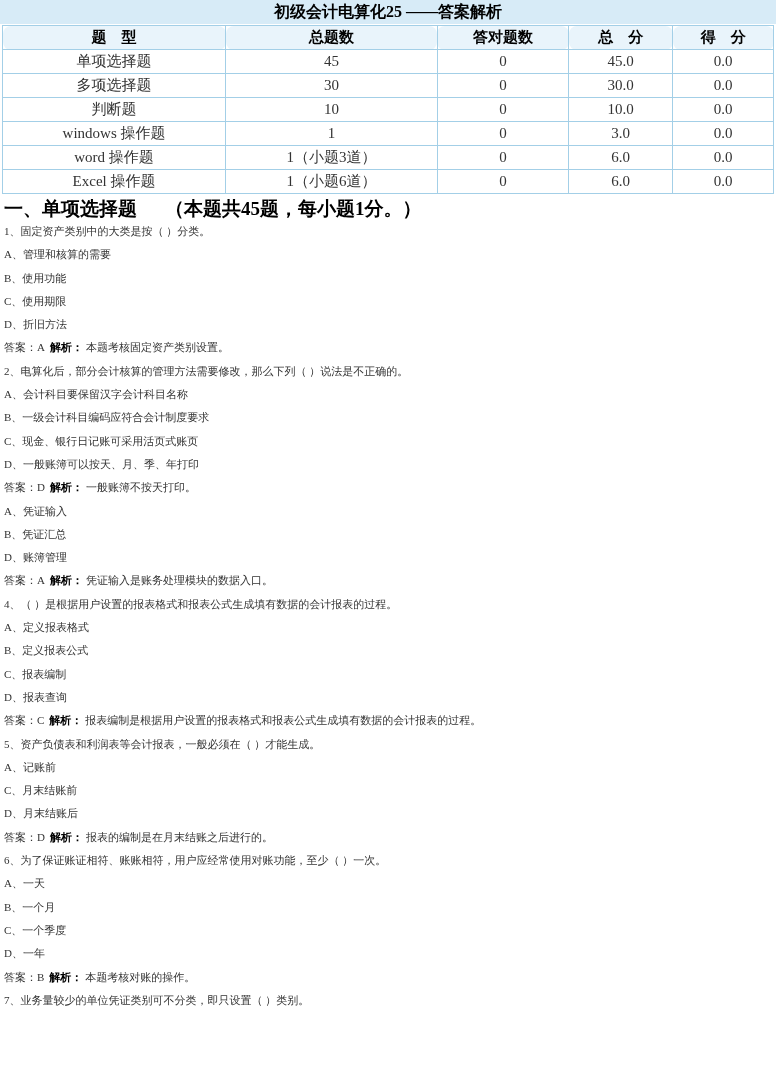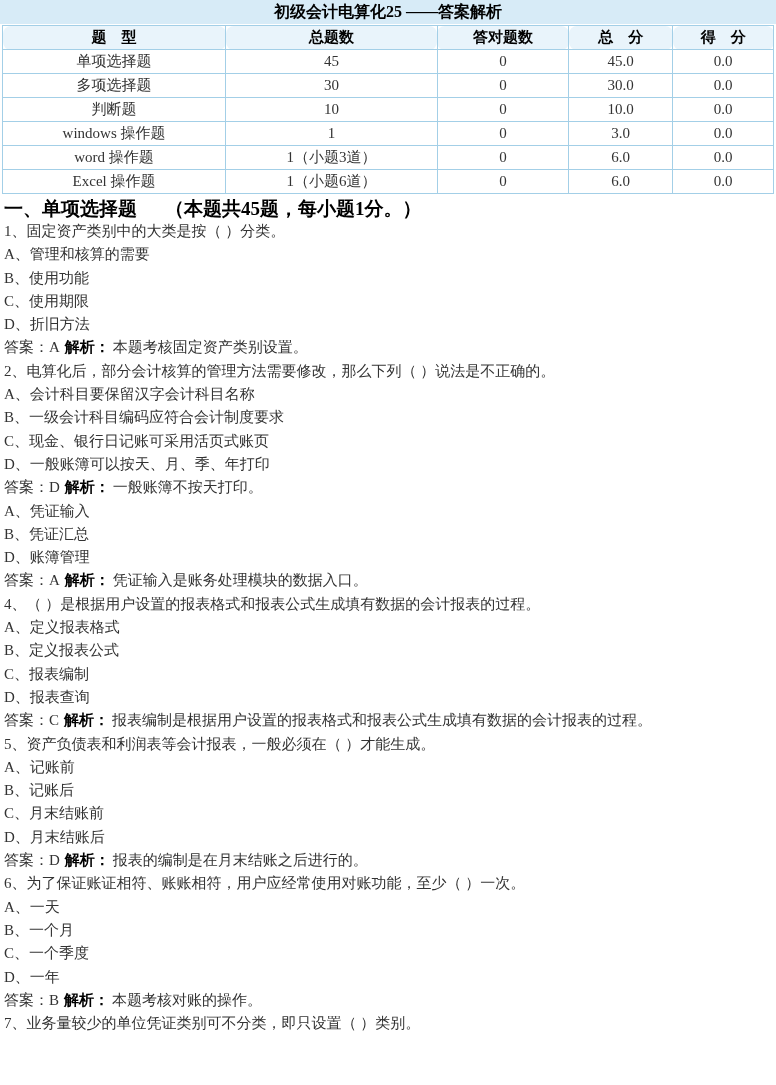--- a/index.html
+++ b/index.html
@@ -49,21 +49,21 @@
   .section-heading{
     font-weight:bold;
     font-size:19px;
     color:#000000;
     line-height:23px;
     padding:3px 0 0 4px;
     white-space:nowrap;
   }
   .section-heading .gap{display:inline-block;width:28px;}
   .line{
-    font-size:15px;
+    font-size:11px;
     line-height:23.3px;
     padding-left:4px;
     white-space:nowrap;
     color:#333333;
   }
   .answer .bold{
     font-weight:bold;
     color:#000000;
     margin-left:5px;
     margin-right:3px;
@@ -163,21 +163,20 @@
         <div class="line">4、（ ）是根据用户设置的报表格式和报表公式生成填有数据的会计报表的过程。</div>
         <div class="line">A、定义报表格式</div>
         <div class="line">B、定义报表公式</div>
         <div class="line">C、报表编制</div>
         <div class="line">D、报表查询</div>
         <div class="line answer"><span>答案：C</span><span class="bold">解析：</span><span>报表编制是根据用户设置的报表格式和报表公式生成填有数据的会计报表的过程。</span></div>
       </div>
       <div>
         <div class="line">5、资产负债表和利润表等会计报表，一般必须在（ ）才能生成。</div>
         <div class="line">A、记账前</div>
-        <div class="line">B、记账后</div>
         <div class="line">C、月末结账前</div>
         <div class="line">D、月末结账后</div>
         <div class="line answer"><span>答案：D</span><span class="bold">解析：</span><span>报表的编制是在月末结账之后进行的。</span></div>
       </div>
       <div>
         <div class="line">6、为了保证账证相符、账账相符，用户应经常使用对账功能，至少（ ）一次。</div>
         <div class="line">A、一天</div>
         <div class="line">B、一个月</div>
         <div class="line">C、一个季度</div>
         <div class="line">D、一年</div>

